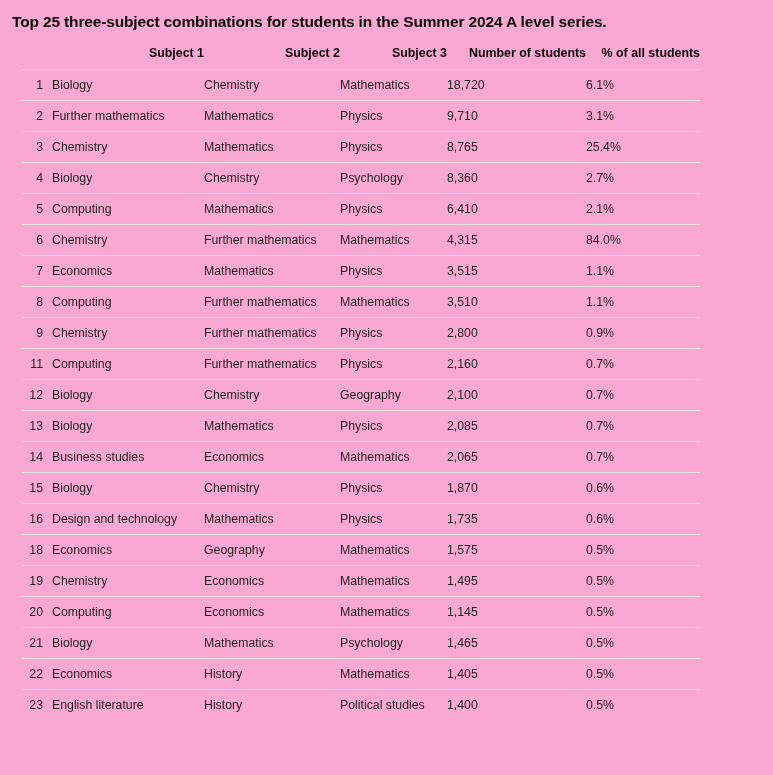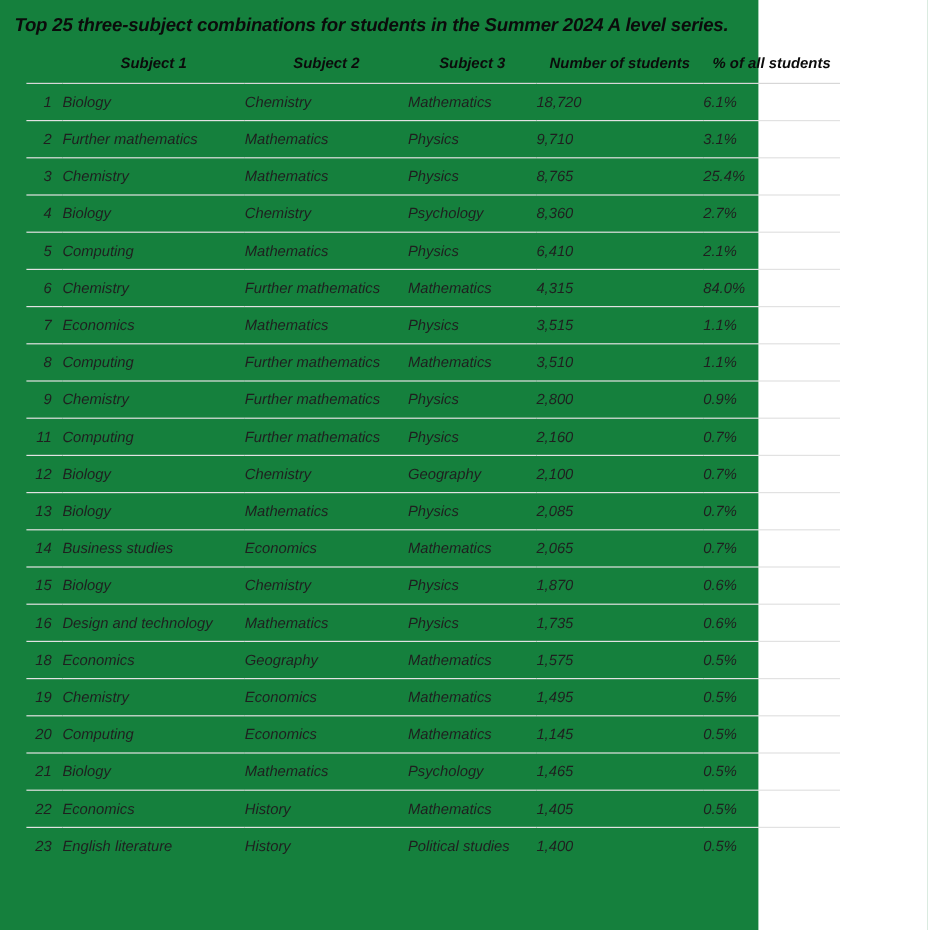--- a/index.html
+++ b/index.html
@@ -8,26 +8,25 @@
     background: #ffffff;
   }
   body {
     width: 773px;
     height: 775px;
     font-family: "Liberation Sans", sans-serif;
     color: #1a1a1a;
     overflow: hidden;
   }
   .page {
-    width: 632px;
+    width: 773px;
     height: 775px;
     position: relative;
-    background: #15803d;
+    background: #f9a8d4;
     box-sizing: border-box;
-    font-style: italic;
   }
   .chart-title {
     font-size: 15.5px;
     font-weight: bold;
     color: #0b0b0b;
     padding: 13px 0 0 12px;
     letter-spacing: -0.15px;
     white-space: nowrap;
     line-height: 1.2;
   }
@@ -43,21 +42,21 @@
   }
   table.data-table col.c-idx   { width: 30px; }
   table.data-table col.c-s1    { width: 152px; }
   table.data-table col.c-s2    { width: 136px; }
   table.data-table col.c-s3    { width: 107px; }
   table.data-table col.c-num   { width: 139px; }
   table.data-table col.c-pct   { width: 114px; }
 
   table.data-table thead th {
     font-weight: bold;
-    text-align: center;
+    text-align: right;
     font-size: 12.4px;
     color: #0b0b0b;
     padding: 0 0 9px 0;
     vertical-align: bottom;
     white-space: nowrap;
   }
   table.data-table thead th.idx-head { text-align: right; padding-right: 9px; }
   table.data-table thead tr { border-bottom: 1px solid #d7d7d7; }
 
   table.data-table tbody td {

